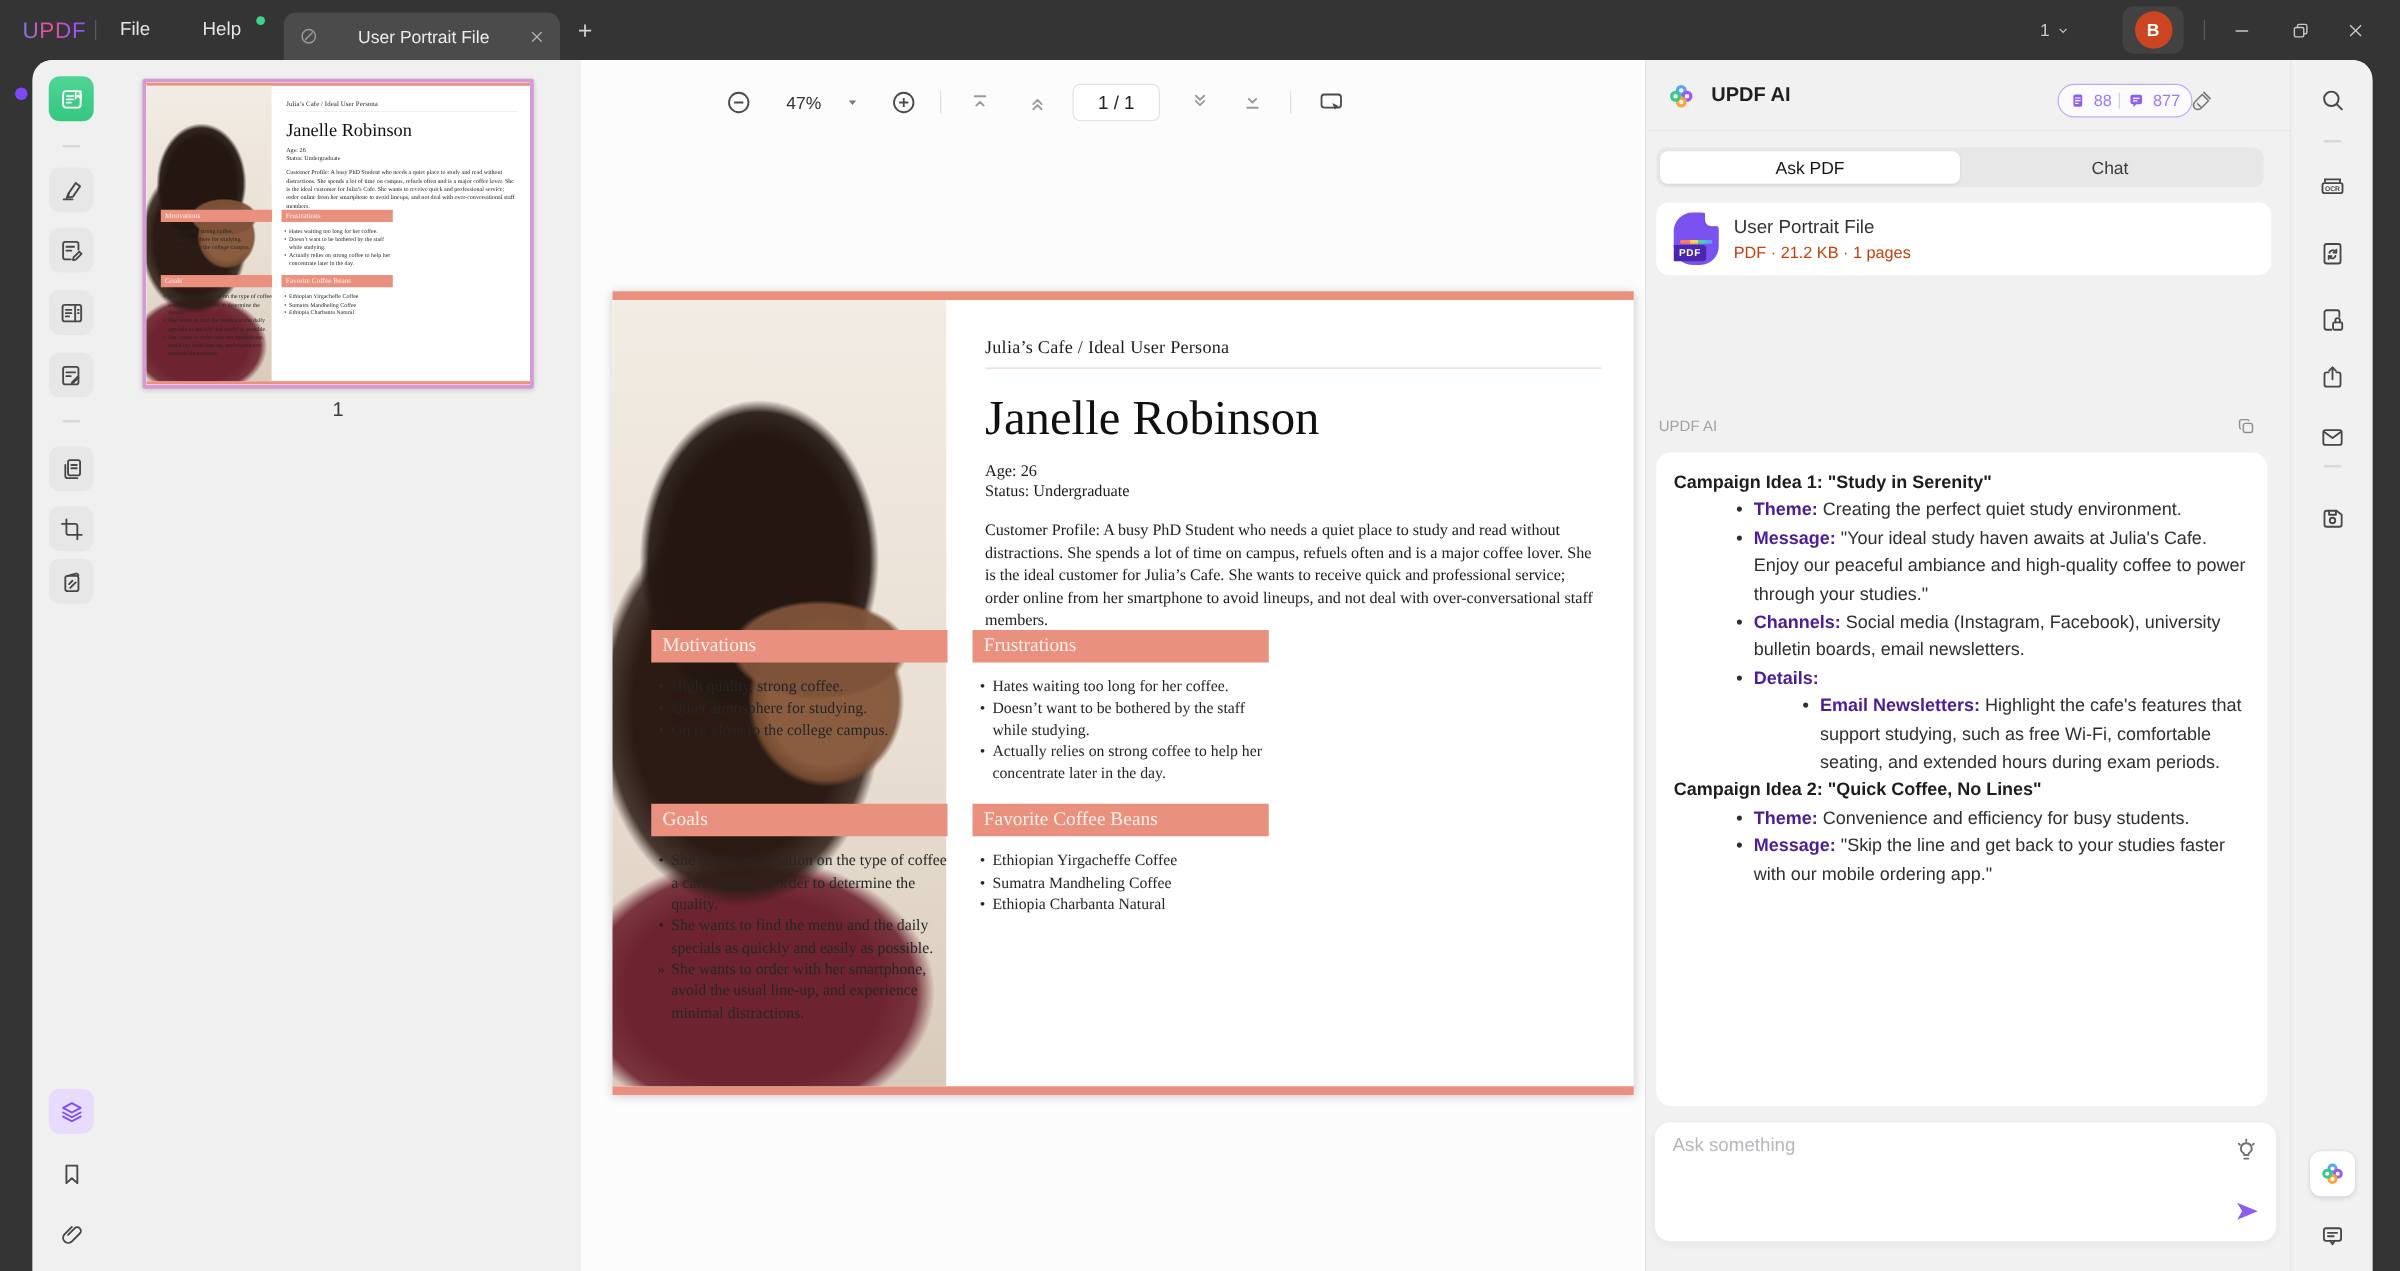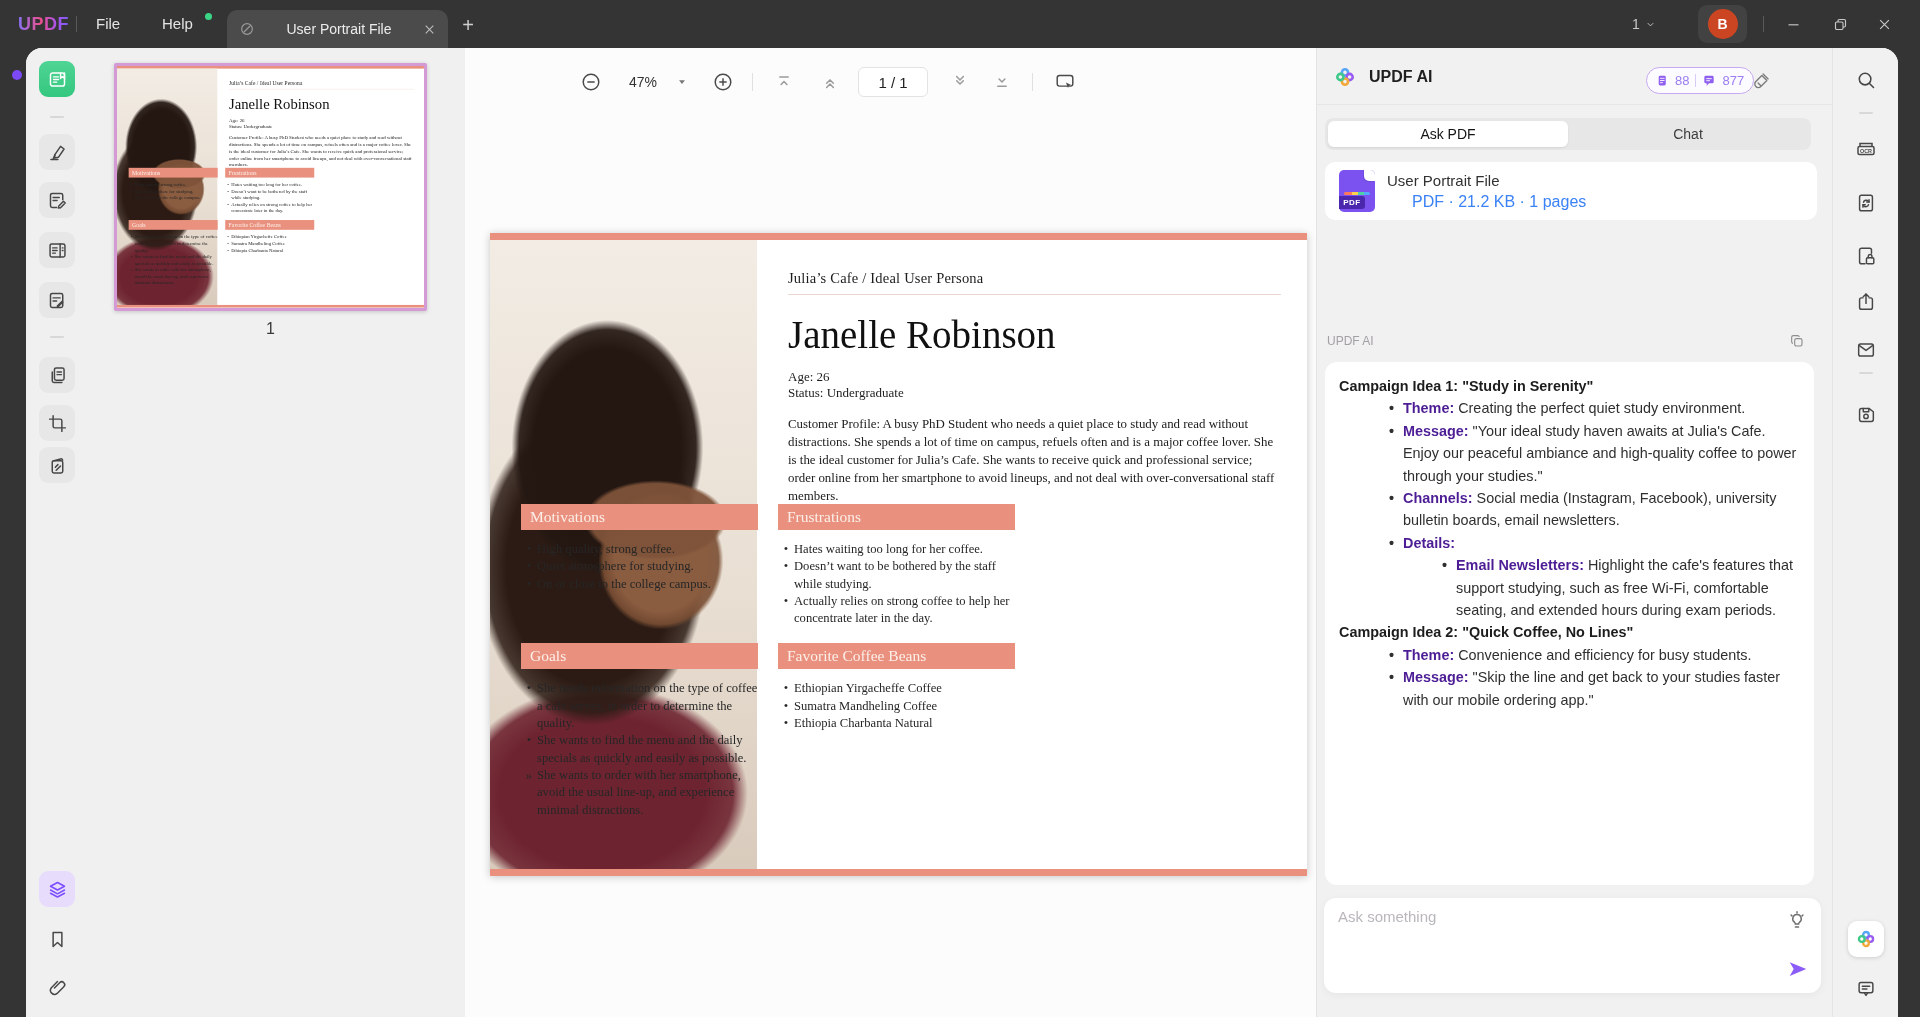--- a/index.html
+++ b/index.html
@@ -2,21 +2,21 @@
 <html><head>
 <meta charset="utf-8">
 <style>
   * { margin:0; padding:0; box-sizing:border-box; }
   html,body { width:1920px; height:1017px; overflow:hidden; background:#343434;
               font-family:"Liberation Sans", sans-serif; }
   #app { position:relative; width:1920px; height:1017px; }
 
   
   #titlebar { position:absolute; left:0; top:0; width:1920px; height:48px; background:#343434; color:#cfcfcf; }
-  #logo { position:absolute; left:18px; top:0; height:48px; line-height:48px; font-size:18px; font-weight:bold;
+  #logo { position:absolute; left:18px; top:0; height:48px; line-height:48px; font-size:18px; font-weight:normal;
           background:linear-gradient(90deg,#8573f6 0%,#ee4e8b 45%,#a855ec 75%,#7c5cf6 100%);
           -webkit-background-clip:text; background-clip:text; color:transparent; letter-spacing:.5px; }
   .tb-divider { position:absolute; top:16px; width:1px; height:16px; background:#5a5a5a; }
   .menu-item { position:absolute; top:0; height:32px; line-height:48px; font-size:15px; color:#e4e4e4; cursor:default; }
   #help-dot { position:absolute; left:205px; top:13px; width:7px; height:7px; border-radius:50%; background:#3bd685; }
   #tab { position:absolute; left:227px; top:10px; width:221px; height:38px; background:#4b4b4b;
          border-radius:10px 10px 0 0; display:flex; align-items:center; padding:0 12px; }
   #tab .tab-title { flex:1; text-align:center; font-size:14px; color:#ececec; white-space:nowrap; overflow:hidden; }
   .icon { display:inline-flex; align-items:center; justify-content:center; }
   #newtab { position:absolute; left:455px; top:12px; width:26px; height:26px; font-size:20px; color:#cfcfcf;
@@ -91,29 +91,29 @@
   #ai-title { position:absolute; left:52px; top:20px; font-size:16px; font-weight:bold; color:#1f1f1f; }
   #ai-logo { position:absolute; left:16px; top:17px; }
   #usage-pill { position:absolute; left:329px; top:19px; height:27px; padding:0 9px; border:1px solid #c5a9f3; border-radius:14px;
                 background:#fcfbff; display:flex; align-items:center; gap:6px; font-size:13px; color:#9b7df0; }
   .pill-div { width:1px; height:13px; background:#d8cbf5; }
   #broom-btn { position:absolute; left:430px; top:19px; width:28px; height:28px; color:#7a7a7a; display:flex; align-items:center; justify-content:center; }
   #ai-tabs { position:absolute; left:8px; top:70px; width:486px; height:32px; background:#e8e7e8; border-radius:8px; padding:3px; display:flex; }
   .ai-tab { flex:1; border-radius:6px; display:flex; align-items:center; justify-content:center; font-size:14px; color:#3d3d3d; }
   .ai-tab.active { background:#fff; color:#141414; box-shadow:0 1px 2px rgba(0,0,0,.08); }
   #file-card { position:absolute; left:8px; top:114px; width:492px; height:58px; background:#fff; border-radius:10px; display:flex; align-items:center; padding:0 14px; gap:12px; }
-  #pdf-ic { position:relative; width:36px; height:42px; background:#7b52f0; border-radius:5px; flex:0 0 36px; }
+  #pdf-ic { position:relative; width:36px; height:42px; background:#7b52f0; border-radius:15px; flex:0 0 36px; }
   #pdf-ic .fold { position:absolute; right:0; top:0; width:11px; height:11px; background:#fff; border-bottom-left-radius:5px;
                   box-shadow:-1px 1px 0 rgba(0,0,0,.08); border-top-right-radius:5px; }
   #pdf-ic .stripes { position:absolute; left:5px; top:22px; width:26px; height:3px;
                      background:linear-gradient(90deg,#ff7a59 0 30%,#ffd24a 30% 55%,#4fd0a4 55% 78%,#57a6ff 78% 100%); border-radius:2px; }
   #pdf-ic .pdf-band { position:absolute; left:0px; bottom:3px; width:26px; height:13px; background:#4a27ad; border-radius:0 3px 3px 0;
                       color:#fff; font-size:8px; font-weight:bold; line-height:13px; text-align:center; letter-spacing:.5px; }
   .fc-name { font-size:15px; color:#323232; }
-  .fc-meta { margin-top:4px; font-size:16px; color:#3b82f6;margin-left:25px; }
+  .fc-meta { margin-top:4px; font-size:13px; color:#c2410c; }
   #user-bubble { position:absolute; left:8px; top:187px; width:492px; border-radius:12px; padding:12px 16px;
                  background:linear-gradient(115deg,#7e6cf0 0%,#9473f2 55%,#a47af2 100%);
                  color:#fff; font-size:14.4px; line-height:19.5px; }
   #resp-label { position:absolute; left:10px; top:286px; font-size:12px; color:#a2a0a4; }
   #copy-btn { position:absolute; left:468px; top:281px; width:24px; height:24px; color:#8e8e8e; display:flex; align-items:center; justify-content:center; }
   #resp-card { position:absolute; left:8px; top:314px; width:489px; height:523px; background:#fff; border-radius:12px;
                padding:13px 14px; overflow:hidden; font-size:14.4px; line-height:22.4px; color:#2f2f2f; }
   .resp-h { font-weight:bold; color:#1d1d1d; }
   .resp-b1 { position:relative; padding-left:64px; }
   .resp-b1::before { content:"•"; position:absolute; left:50px; font-weight:bold; }

